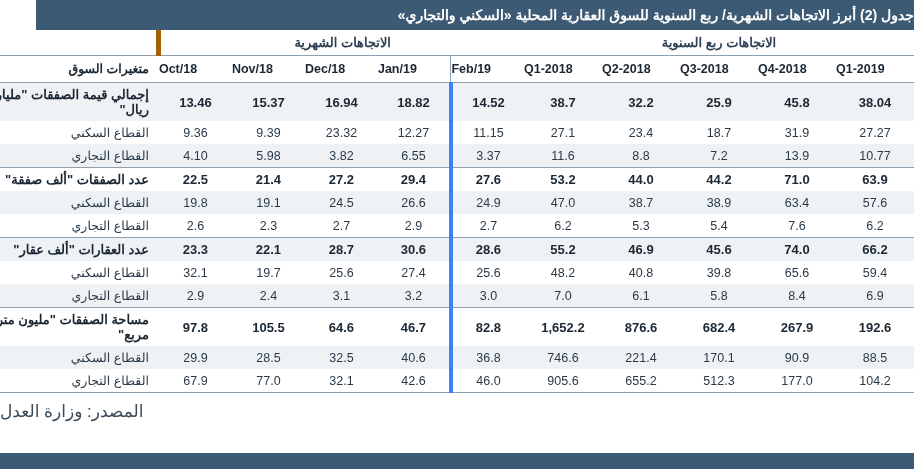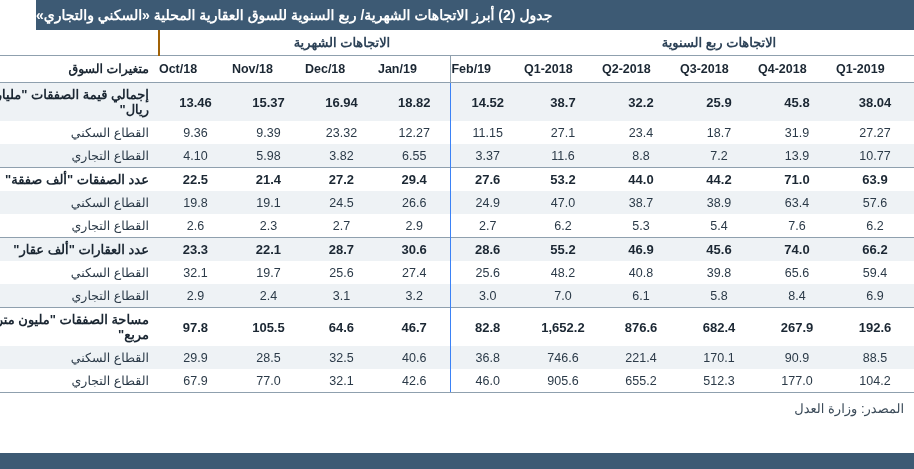--- a/index.html
+++ b/index.html
@@ -17,21 +17,21 @@
     background: #ffffff;
     overflow: hidden;
     box-sizing: border-box;
   }
   .title-bar {
     background: #3d5a74;
     color: #ffffff;
     height: 30px;
     display: flex;
     align-items: center;
-    justify-content: flex-end;
+    justify-content: flex-start;
     font-size: 14px;
     font-weight: bold;
     letter-spacing: 0;
     margin-left: 36px;
   }
   table.main {
     width: 100%;
     border-collapse: collapse;
     table-layout: fixed;
     font-size: 12.5px;
@@ -43,21 +43,21 @@
 
   .grp-head td {
     padding: 5px 0 5px 0;
     text-align: center;
     font-size: 13px;
     font-weight: bold;
     color: #2d4257;
     border-bottom: 1px solid #8fa0ae;
   }
   .grp-head td.sep-left {
-    border-left: 2px solid #a16207;
+    border-left: 5px solid #a16207;
   }
   .col-head td {
     text-align: left;
     font-size: 12.5px;
     font-weight: bold;
     color: #1b2733;
     padding: 5px 0 6px 0;
     border-bottom: 1px solid #8fa0ae;
   }
   .col-head td.label-cell {
@@ -70,43 +70,43 @@
     padding: 4px 0;
     text-align: center;
     font-size: 12.5px;
     color: #1b2733;
   }
   tbody tr td.label-cell {
     text-align: right;
     padding-right: 10px;
     font-weight: normal;
   }
-  tbody tr td.sep-left { border-left: 1px solid #3b82f6; margin-top: 45px; }
+  tbody tr td.sep-left { border-left: 4px solid #3b82f6; margin-top: 45px; }
 
   tr.band-main td {
     font-weight: bold;
     font-size: 13px;
   }
   tr.band-main td.label-cell { font-weight: bold; }
 
   tr.sub td { color: #2b3a48; }
 
   tr.grp-start td {
     border-top: 1px solid #8fa0ae;
   }
 
   .stripe td { background: #eef2f5; }
 
   tr.last-row td { border-bottom: 1px solid #8fa0ae; }
 
   .source {
-    font-size: 13px;
+    font-size: 17px;
     color: #3a4a58;
     padding: 8px 10px 0 0;
-    text-align: right;
+    text-align: left;
   }
   .footer-bar {
     position: absolute;
     bottom: 0;
     right: 0;
     left: 0;
     height: 16px;
     background: #3d5a74;
   }
 </style>

